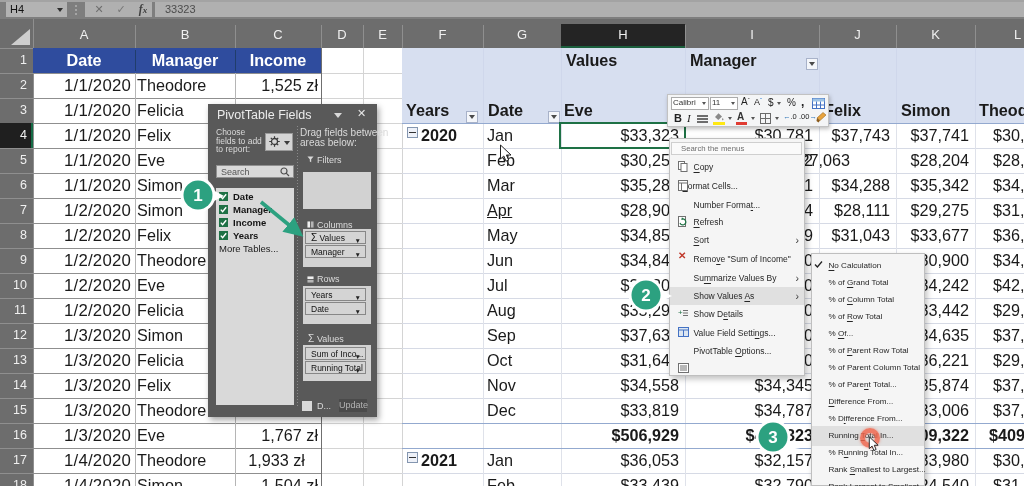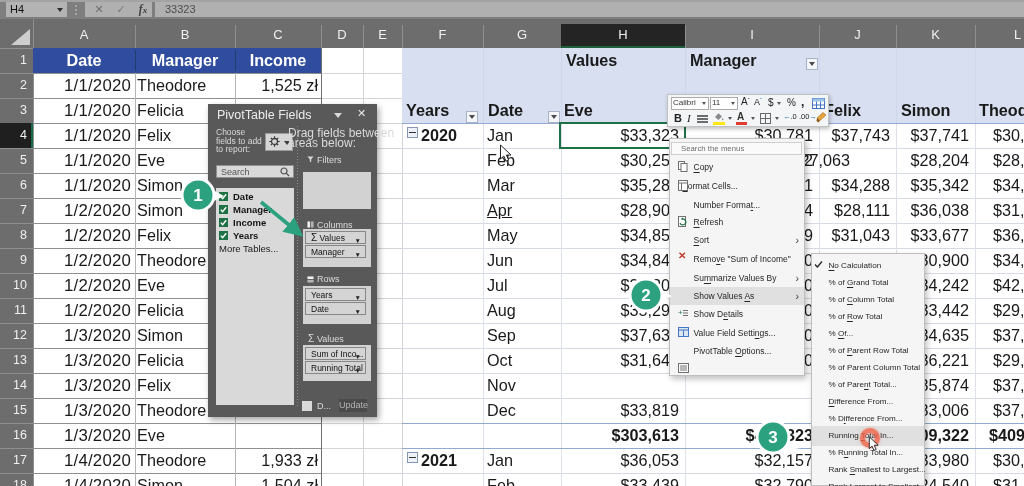--- a/index.html
+++ b/index.html
@@ -220,23 +220,24 @@
 <div class="cell" style="left:137px;top:348px;width:95px;">Felicia</div>
 <div class="cell r" style="left:235px;top:348px;width:83px;">1,945 zł</div>
 <div class="cell r d" style="left:33px;top:373px;width:98px;">1/3/2020</div>
 <div class="cell" style="left:137px;top:373px;width:95px;">Felix</div>
 <div class="cell r" style="left:235px;top:373px;width:83px;">1,210 zł</div>
 <div class="cell r d" style="left:33px;top:398px;width:98px;">1/3/2020</div>
 <div class="cell" style="left:137px;top:398px;width:95px;">Theodore</div>
 <div class="cell r" style="left:235px;top:398px;width:83px;">581 zł</div>
 <div class="cell r d" style="left:33px;top:423px;width:98px;">1/3/2020</div>
 <div class="cell" style="left:137px;top:423px;width:95px;">Eve</div>
+<div class="cell r" style="left:235px;top:423px;width:83px;">1,767 zł</div>
 <div class="cell r d" style="left:33px;top:448px;width:98px;">1/4/2020</div>
 <div class="cell" style="left:137px;top:448px;width:95px;">Theodore</div>
-<div class="cell r" style="left:235px;top:448px;width:83px;">1,933 zł</div>
+<div class="cell r" style="left:235px;top:448px;width:83px;text-align:center;">1,933 zł</div>
 <div class="cell r d" style="left:33px;top:473px;width:98px;">1/4/2020</div>
 <div class="cell" style="left:137px;top:473px;width:95px;">Simon</div>
 <div class="cell r" style="left:235px;top:473px;width:83px;">1,504 zł</div>
 <div class="cell b" style="left:566px;top:48px;width:110px;">Values</div>
 <div class="cell b" style="left:690px;top:48px;width:110px;">Manager</div>
 <div class="ab" style="left:806px;top:58px;width:12px;height:12px;background:#f4f6fa;border:1px solid #a8b2c9;"></div>
 <div class="ab" style="left:809px;top:62px;width:0;height:0;border-left:3px solid transparent;border-right:3px solid transparent;border-top:4px solid #4a4a4a;"></div>
 <div class="cell b" style="left:406px;top:98px;width:70px;">Years</div>
 <div class="cell b" style="left:488px;top:98px;width:70px;">Date</div>
 <div class="cell b" style="left:564px;top:98px;width:70px;">Eve</div>
@@ -278,21 +279,21 @@
 <div class="cell r" style="left:896px;top:148px;width:73px;">$28,204</div>
 <div class="cell" style="left:993px;top:148px;width:80px;">$28,245</div>
 <div class="cell r" style="left:561px;top:173px;width:118px;">$35,283</div>
 <div class="cell r" style="left:685px;top:173px;width:128px;">$30,511</div>
 <div class="cell r" style="left:819px;top:173px;width:71px;">$34,288</div>
 <div class="cell r" style="left:896px;top:173px;width:73px;">$35,342</div>
 <div class="cell" style="left:993px;top:173px;width:80px;">$34,512</div>
 <div class="cell r" style="left:561px;top:198px;width:118px;">$28,901</div>
 <div class="cell r" style="left:685px;top:198px;width:128px;">$28,174</div>
 <div class="cell r" style="left:819px;top:198px;width:71px;">$28,111</div>
-<div class="cell r" style="left:896px;top:198px;width:73px;">$36,038</div>
+<div class="cell r" style="left:896px;top:198px;width:73px;">$29,275</div>
 <div class="cell" style="left:993px;top:198px;width:80px;">$31,027</div>
 <div class="cell r" style="left:561px;top:223px;width:118px;">$34,857</div>
 <div class="cell r" style="left:685px;top:223px;width:128px;">$33,589</div>
 <div class="cell r" style="left:819px;top:223px;width:71px;">$31,043</div>
 <div class="cell r" style="left:896px;top:223px;width:73px;">$33,677</div>
 <div class="cell" style="left:993px;top:223px;width:80px;">$36,310</div>
 <div class="cell r" style="left:561px;top:248px;width:118px;">$34,845</div>
 <div class="cell r" style="left:685px;top:248px;width:128px;">$31,200</div>
 <div class="cell r" style="left:819px;top:248px;width:71px;">$33,000</div>
 <div class="cell r" style="left:896px;top:248px;width:73px;">$30,900</div>
@@ -310,28 +311,31 @@
 <div class="cell r" style="left:561px;top:323px;width:118px;">$37,634</div>
 <div class="cell r" style="left:685px;top:323px;width:128px;">$32,600</div>
 <div class="cell r" style="left:819px;top:323px;width:71px;">$33,500</div>
 <div class="cell r" style="left:896px;top:323px;width:73px;">$34,635</div>
 <div class="cell" style="left:993px;top:323px;width:80px;">$37,320</div>
 <div class="cell r" style="left:561px;top:348px;width:118px;">$31,644</div>
 <div class="cell r" style="left:685px;top:348px;width:128px;">$30,900</div>
 <div class="cell r" style="left:819px;top:348px;width:71px;">$30,250</div>
 <div class="cell r" style="left:896px;top:348px;width:73px;">$36,221</div>
 <div class="cell" style="left:993px;top:348px;width:80px;">$29,912</div>
+<div class="cell r" style="left:561px;top:373px;width:118px;">$34,558</div>
+<div class="cell r" style="left:685px;top:373px;width:128px;">$34,345</div>
 <div class="cell r" style="left:819px;top:373px;width:71px;">$31,800</div>
 <div class="cell r" style="left:896px;top:373px;width:73px;">$35,874</div>
 <div class="cell" style="left:993px;top:373px;width:80px;">$37,251</div>
 <div class="cell r" style="left:561px;top:398px;width:118px;">$33,819</div>
+<div class="cell r" style="left:685px;top:398px;width:128px;">$34,787</div>
 <div class="cell r" style="left:819px;top:398px;width:71px;">$32,400</div>
 <div class="cell r" style="left:896px;top:398px;width:73px;">$33,006</div>
 <div class="cell" style="left:993px;top:398px;width:80px;">$37,514</div>
-<div class="cell b r" style="left:561px;top:423px;width:118px;">$303,613</div>
+<div class="cell b r" style="left:561px;top:423px;width:118px;">$506,929</div>
 <div class="cell b r" style="left:685px;top:423px;width:128px;">$402,323</div>
 <div class="cell b r" style="left:819px;top:423px;width:71px;">$408,150</div>
 <div class="cell b r" style="left:896px;top:423px;width:73px;">$409,322</div>
 <div class="cell b" style="left:989px;top:423px;width:80px;">$409,850</div>
 <div class="cell r" style="left:561px;top:448px;width:118px;">$36,053</div>
 <div class="cell r" style="left:685px;top:448px;width:128px;">$32,157</div>
 <div class="cell r" style="left:819px;top:448px;width:71px;">$31,900</div>
 <div class="cell r" style="left:896px;top:448px;width:73px;">$33,980</div>
 <div class="cell" style="left:993px;top:448px;width:80px;">$30,610</div>
 <div class="cell r" style="left:561px;top:473px;width:118px;">$33,439</div>
@@ -382,21 +386,21 @@
         <polyline points="1.8,4.6 3.6,6.6 7.2,2.2" fill="none" stroke="#fff" stroke-width="1.4"></polyline>
       </svg>
 <div class="ab" style="left:25px;top:113px;font-size:9.5px;font-weight:bold;color:#141414;">Income</div>
 <div class="ab" style="left:11px;top:127px;width:9px;height:9px;background:#1e7145;"></div>
 <svg class="ab" style="left:11px;top:127px;" width="9" height="9" viewBox="0 0 9 9">
         <polyline points="1.8,4.6 3.6,6.6 7.2,2.2" fill="none" stroke="#fff" stroke-width="1.4"></polyline>
       </svg>
 <div class="ab" style="left:25px;top:126px;font-size:9.5px;font-weight:bold;color:#141414;">Years</div>
 <div class="ab" style="left:11px;top:139px;font-size:9.5px;color:#1a1a1a;">More Tables...</div>
 <div class="ab" style="left:89px;top:22px;width:1px;height:282px;background-image:repeating-linear-gradient(#8a8a8a 0 1px,transparent 1px 3px);"></div>
-<div class="ab" style="left:80px;top:24px;font-size:12px;line-height:10px;color:#dadada;white-space:nowrap;">Drag fields between<br>areas below:</div>
+<div class="ab" style="left:92px;top:24px;font-size:10px;line-height:10px;color:#dadada;white-space:nowrap;">Drag fields between<br>areas below:</div>
 <svg class="ab" style="left:99px;top:52px;" width="7" height="7" viewBox="0 0 8 8">
         <path d="M0.5 0.5 H7.5 L4.8 3.8 V7.2 L3.2 6.2 V3.8 Z" fill="#d9d9d9"></path>
       </svg>
 <div class="arealbl" style="left:109px;top:51px;">Filters</div>
 <div class="fbox" style="left:95px;top:68px;width:68px;height:37px;"></div>
 <svg class="ab" style="left:99px;top:117px;" width="7" height="7" viewBox="0 0 8 8">
         <rect x="0.5" y="0.5" width="3" height="7" fill="#f0f0f0"></rect>
         <rect x="4.5" y="0.5" width="3" height="7" fill="#b5b5b5"></rect>
       </svg>
 <div class="arealbl" style="left:109px;top:115.5px;">Columns</div>

